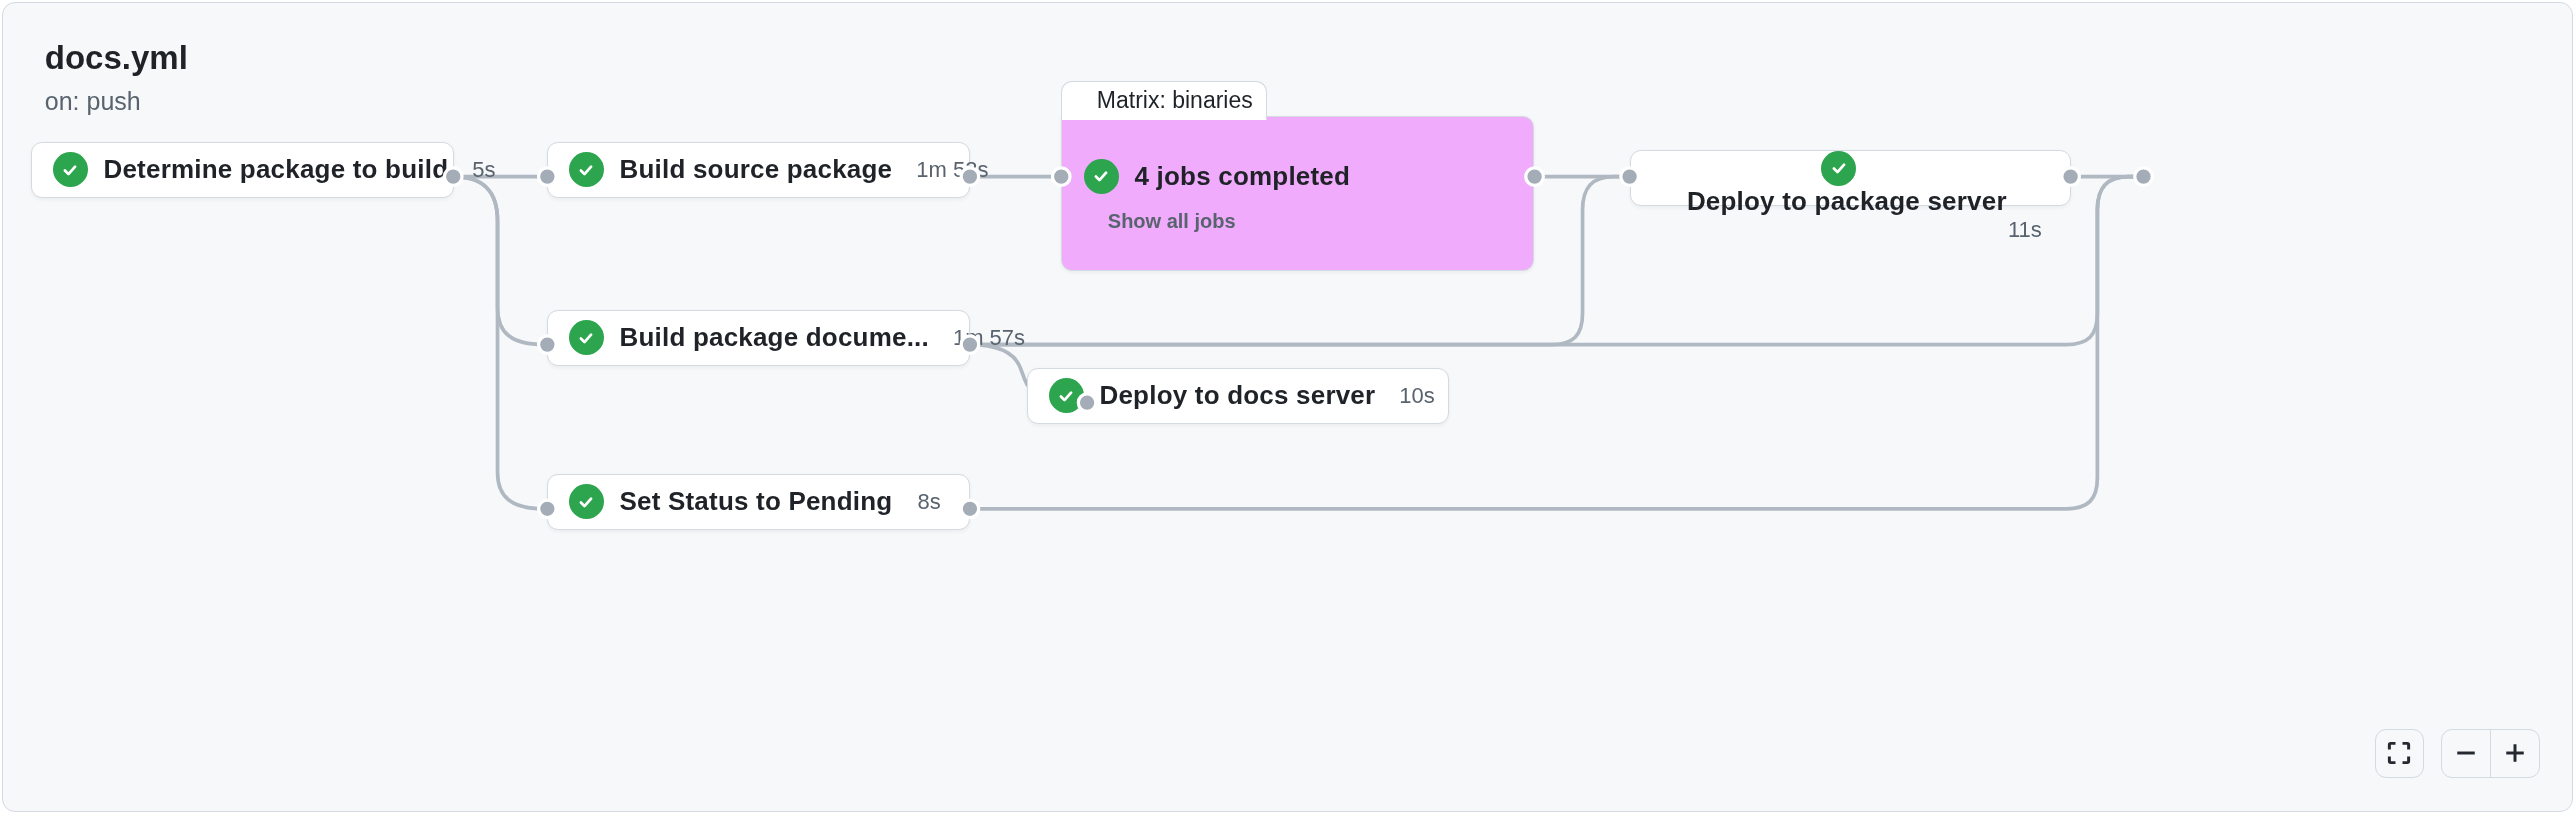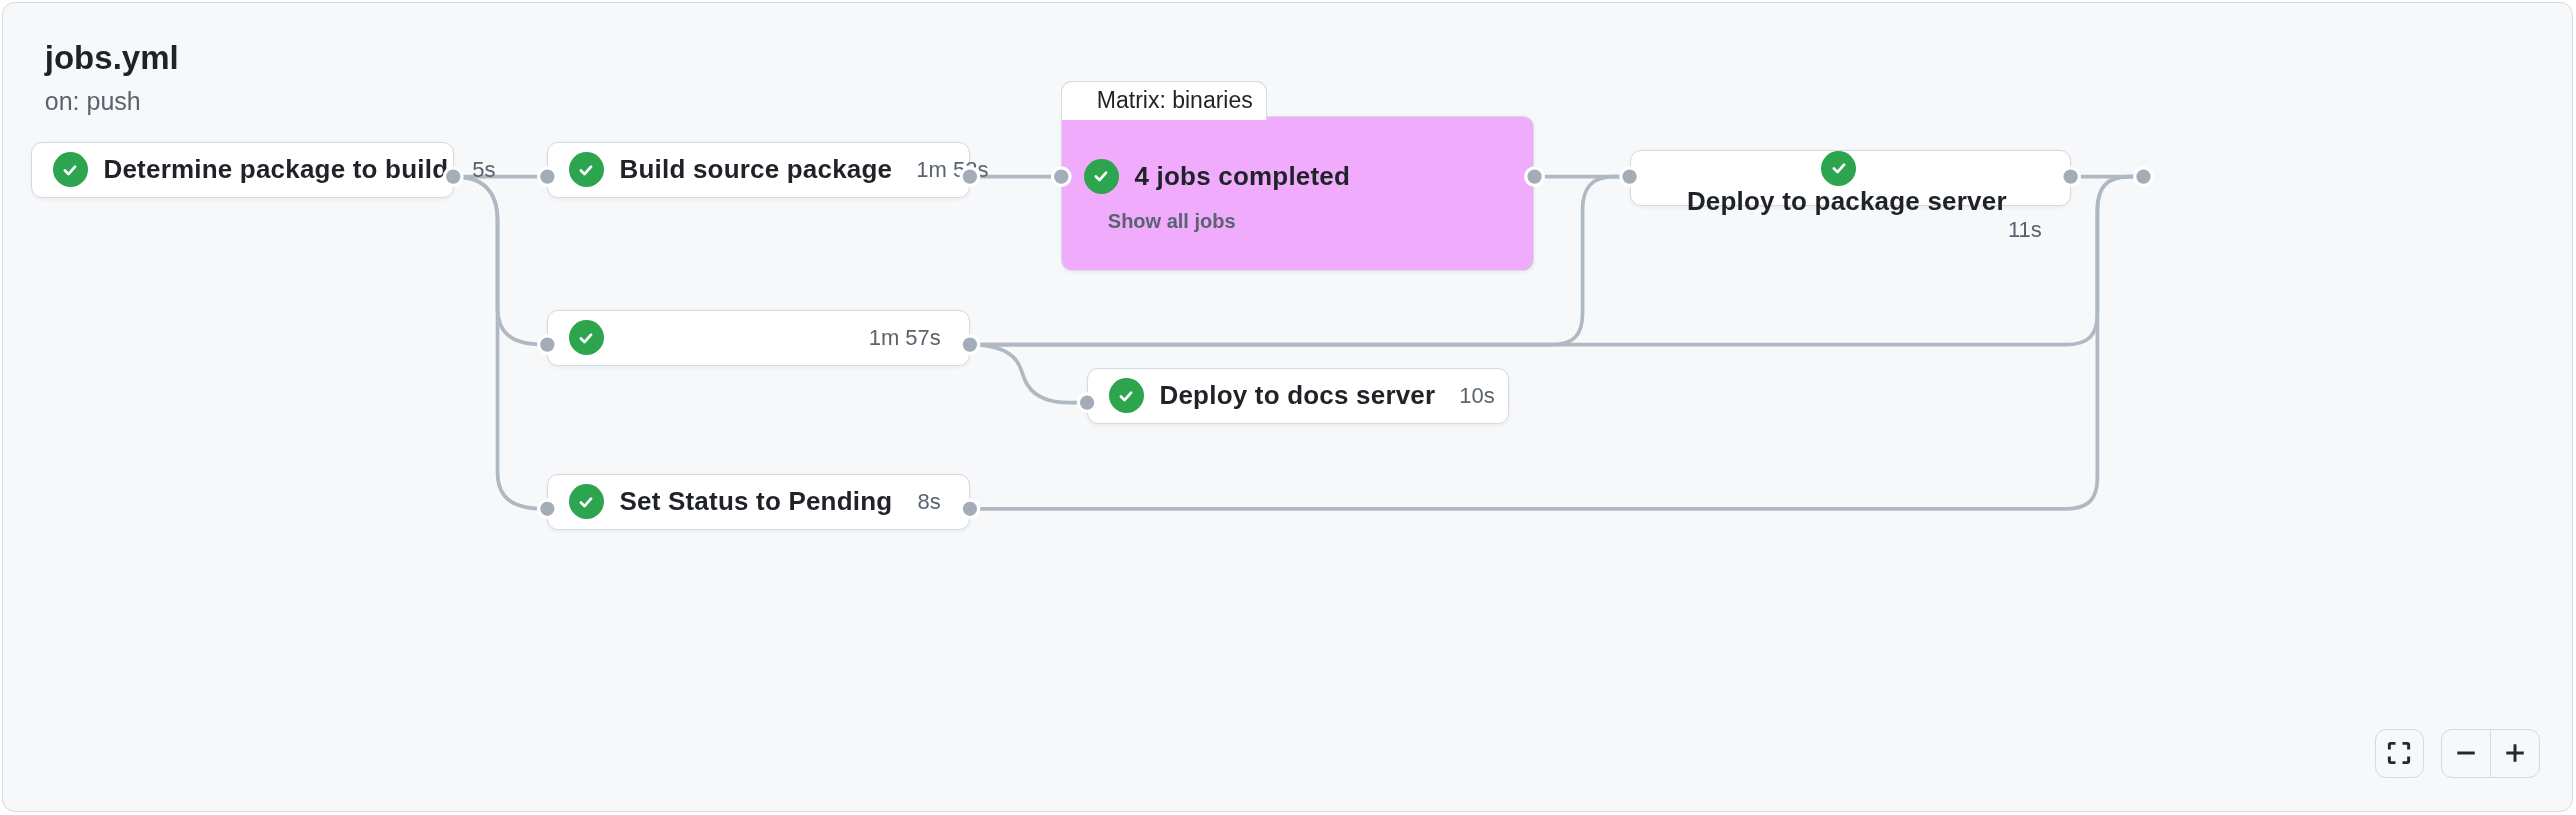--- a/index.html
+++ b/index.html
@@ -25,21 +25,21 @@
          display:flex;align-items:center;justify-content:center;margin-right:15.7px;}
   .check svg{width:22px;height:22px;display:block;}
   .label{font-size:26px;font-weight:700;color:#1f2328;white-space:nowrap;letter-spacing:0.2px;}
   .duration{margin-left:auto;font-size:22px;font-weight:400;color:#59636e;padding-left:24px;white-space:nowrap;}
 
   #n-determine{left:28px;top:139px;width:423px;}
   #n-build-source{left:544px;top:139px;width:423px;}
   #n-deploy-package{left:1627px;top:147px;width:441px;flex-direction:column;}
   #n-set-github{left:2141px;top:139px;width:423px;}
   #n-build-docs{left:544px;top:307px;width:423px;}
-  #n-deploy-docs{left:1084px;top:365px;width:422px;}
+  #n-deploy-docs{left:1024px;top:365px;width:422px;}
   #n-set-pending{left:544px;top:471px;width:423px;}
 
   
   .matrix-tab{position:absolute;left:1058px;top:78px;width:206px;height:39px;background:#ffffff;
               border:1.8px solid #d4dae1;border-bottom:none;border-radius:11px 11px 0 0;z-index:3;
               display:flex;align-items:center;padding-left:35px;box-sizing:border-box;}
   .matrix-tab .tab-label{font-size:23px;font-weight:400;color:#1f2328;white-space:nowrap;}
   .matrix-box{position:absolute;left:1058px;top:113px;width:473px;height:155px;background:#f0abfc;
               border:1.8px solid #d4dae1;border-radius:0 11px 11px 11px;z-index:2;box-sizing:border-box;
               box-shadow:0 1.8px 3.7px rgba(31,35,40,0.05);cursor:pointer;}
@@ -74,21 +74,21 @@
     <path class="edge" d="M1048 188 H1147"></path>
     <path class="edge" d="M1660 188 H1763"></path>
     <path class="edge" d="M1048 370 H1678 C1702 370 1712 360 1712 336 V224 C1712 200 1722 188 1746 188 H1763"></path>
     <path class="edge" d="M1048 370 C1080 370 1097 379 1103 396 L1107 407 C1114 425 1130 433 1156 433 H1175"></path>
     <path class="edge" d="M1048 370 H2236 C2260 370 2270 360 2270 336 V224 C2270 200 2280 188 2304 188 H2320"></path>
     <path class="edge" d="M1048 548 H2236 C2260 548 2270 538 2270 514 V224 C2270 200 2280 188 2304 188 H2320"></path>
     <path class="edge" d="M2241 188 H2320"></path>
   </svg>
 
   <div class="header">
-    <div class="title">jobs.yml</div>
+    <div class="title">docs.yml</div>
     <div class="trigger">on: push</div>
   </div>
 
   <div class="node" id="n-determine">
     <span class="check">
       <svg viewBox="0 0 16 16">
           <path d="M4.3 8.4 L6.9 11 L11.7 5.6" fill="none" stroke="#ffffff" stroke-width="2" stroke-linecap="round" stroke-linejoin="round"></path>
         </svg>
     </span>
     <span class="label">Determine package to build</span>
@@ -130,20 +130,21 @@
     <span class="duration">11s</span>
   </div>
 
 
   <div class="node" id="n-build-docs">
     <span class="check">
       <svg viewBox="0 0 16 16">
           <path d="M4.3 8.4 L6.9 11 L11.7 5.6" fill="none" stroke="#ffffff" stroke-width="2" stroke-linecap="round" stroke-linejoin="round"></path>
         </svg>
     </span>
+    <span class="label">Build package docume...</span>
     <span class="duration">1m 57s</span>
   </div>
 
   <div class="node" id="n-deploy-docs">
     <span class="check">
       <svg viewBox="0 0 16 16">
           <path d="M4.3 8.4 L6.9 11 L11.7 5.6" fill="none" stroke="#ffffff" stroke-width="2" stroke-linecap="round" stroke-linejoin="round"></path>
         </svg>
     </span>
     <span class="label">Deploy to docs server</span>

